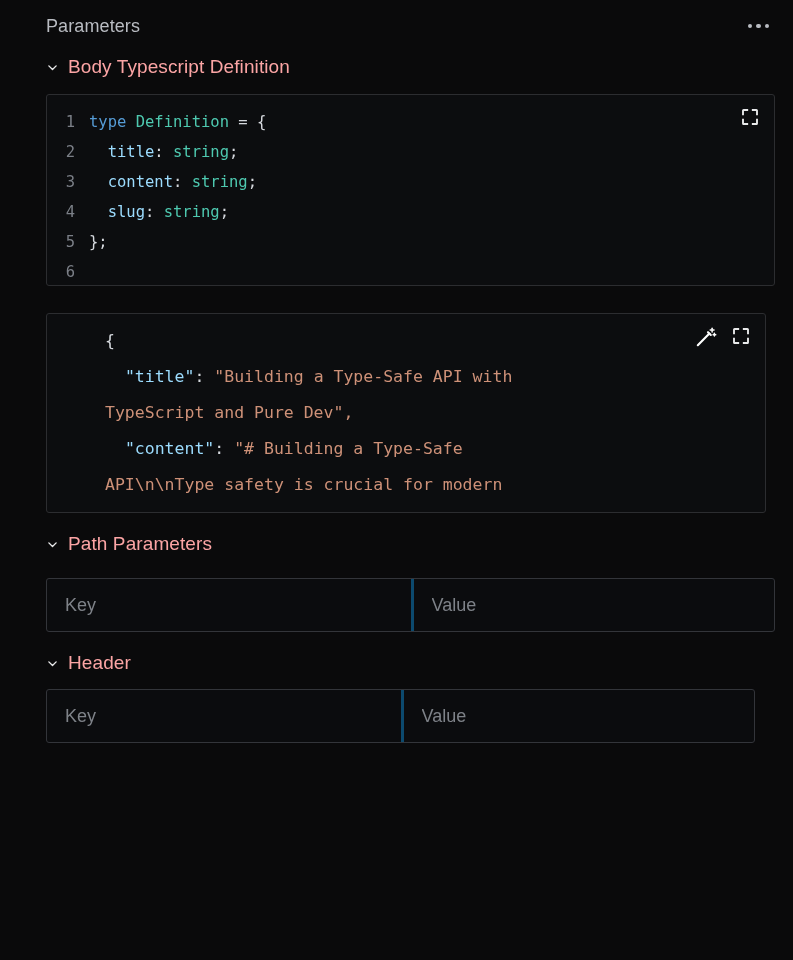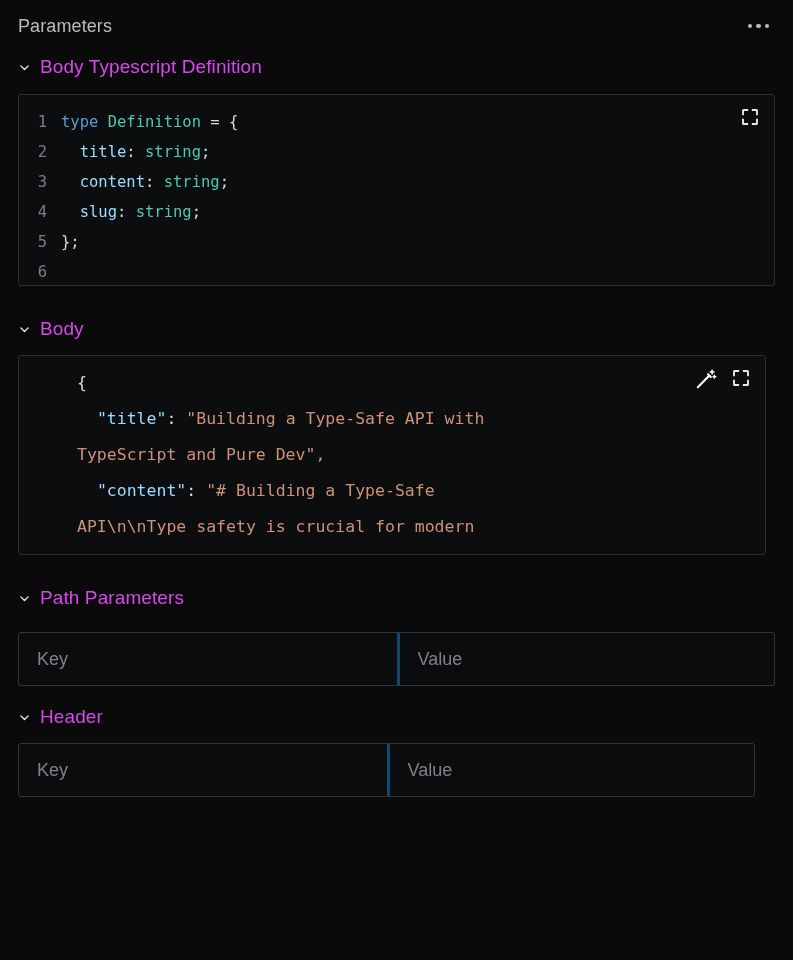--- a/index.html
+++ b/index.html
@@ -10,20 +10,21 @@
     background: #0a0a0b;
     font-family: "Liberation Sans", sans-serif;
     overflow: hidden;
   }
 
   .panel {
     width: 793px;
     height: 960px;
     background: #0a0a0b;
     position: relative;
+    padding-left: 28px;
   }
 
   
   .panel-header {
     height: 52px;
     display: flex;
     align-items: center;
     justify-content: space-between;
     padding: 0 20px 0 18px;
   }
@@ -59,28 +60,28 @@
   }
   .section-head .chev {
     width: 13px;
     height: 13px;
     flex: 0 0 13px;
     color: #e8e9ea;
     display: block;
   }
   .section-head .label {
     font-size: 19px;
-    color: #d946ef;
+    color: #fca5a5;
     font-weight: 400;
     letter-spacing: 0.1px;
   }
 
   
   .code-card {
-    margin: 12px 18px 12px 18px;
+    margin: 12px 18px 0 18px;
     border: 1px solid #2c2d30;
     background: #0c0d0f;
     border-radius: 3px;
     position: relative;
     overflow: hidden;
   }
   .code-card.ts { height: 192px; }
   .code-card.json { height: 200px; margin-top: 11px; margin-right: 27px; }
 
   .code-actions {
@@ -214,26 +215,20 @@
     <pre class="code"><span class="ln">1</span><span class="t-kw">type</span> <span class="t-type">Definition</span> <span class="t-punct">= {</span>
 <span class="ln">2</span>  <span class="t-prop">title</span><span class="t-punct">:</span> <span class="t-type">string</span><span class="t-punct">;</span>
 <span class="ln">3</span>  <span class="t-prop">content</span><span class="t-punct">:</span> <span class="t-type">string</span><span class="t-punct">;</span>
 <span class="ln">4</span>  <span class="t-prop">slug</span><span class="t-punct">:</span> <span class="t-type">string</span><span class="t-punct">;</span>
 <span class="ln">5</span><span class="t-punct">};</span>
 <span class="ln">6</span></pre>
   </div>
 
   <div class="spacer-lg"></div>
 
-  <div class="section-head">
-    <svg class="chev" viewBox="0 0 16 16" fill="none">
-      <path d="M3.5 6 L8 10.5 L12.5 6" stroke="currentColor" stroke-width="1.7" stroke-linecap="round" stroke-linejoin="round"></path>
-    </svg>
-    <span class="label">Body</span>
-  </div>
 
   <div class="code-card json">
     <div class="code-actions">
       <span class="icon-btn">
         <svg width="22" height="22" viewBox="0 0 22 22" fill="none">
           <path d="M2.8 19.2 L14.4 7.6" stroke="#ffffff" stroke-width="2.1" stroke-linecap="round"></path>
           <path d="M13.0 6.2 L15.8 9.0" stroke="#ffffff" stroke-width="2.1" stroke-linecap="round"></path>
           <path d="M17.1 2.2 V6.0" stroke="#ffffff" stroke-width="1.5" stroke-linecap="round"></path>
           <path d="M15.2 4.1 H19.0" stroke="#ffffff" stroke-width="1.5" stroke-linecap="round"></path>
           <path d="M19.4 7.3 V10.1" stroke="#ffffff" stroke-width="1.4" stroke-linecap="round"></path>

